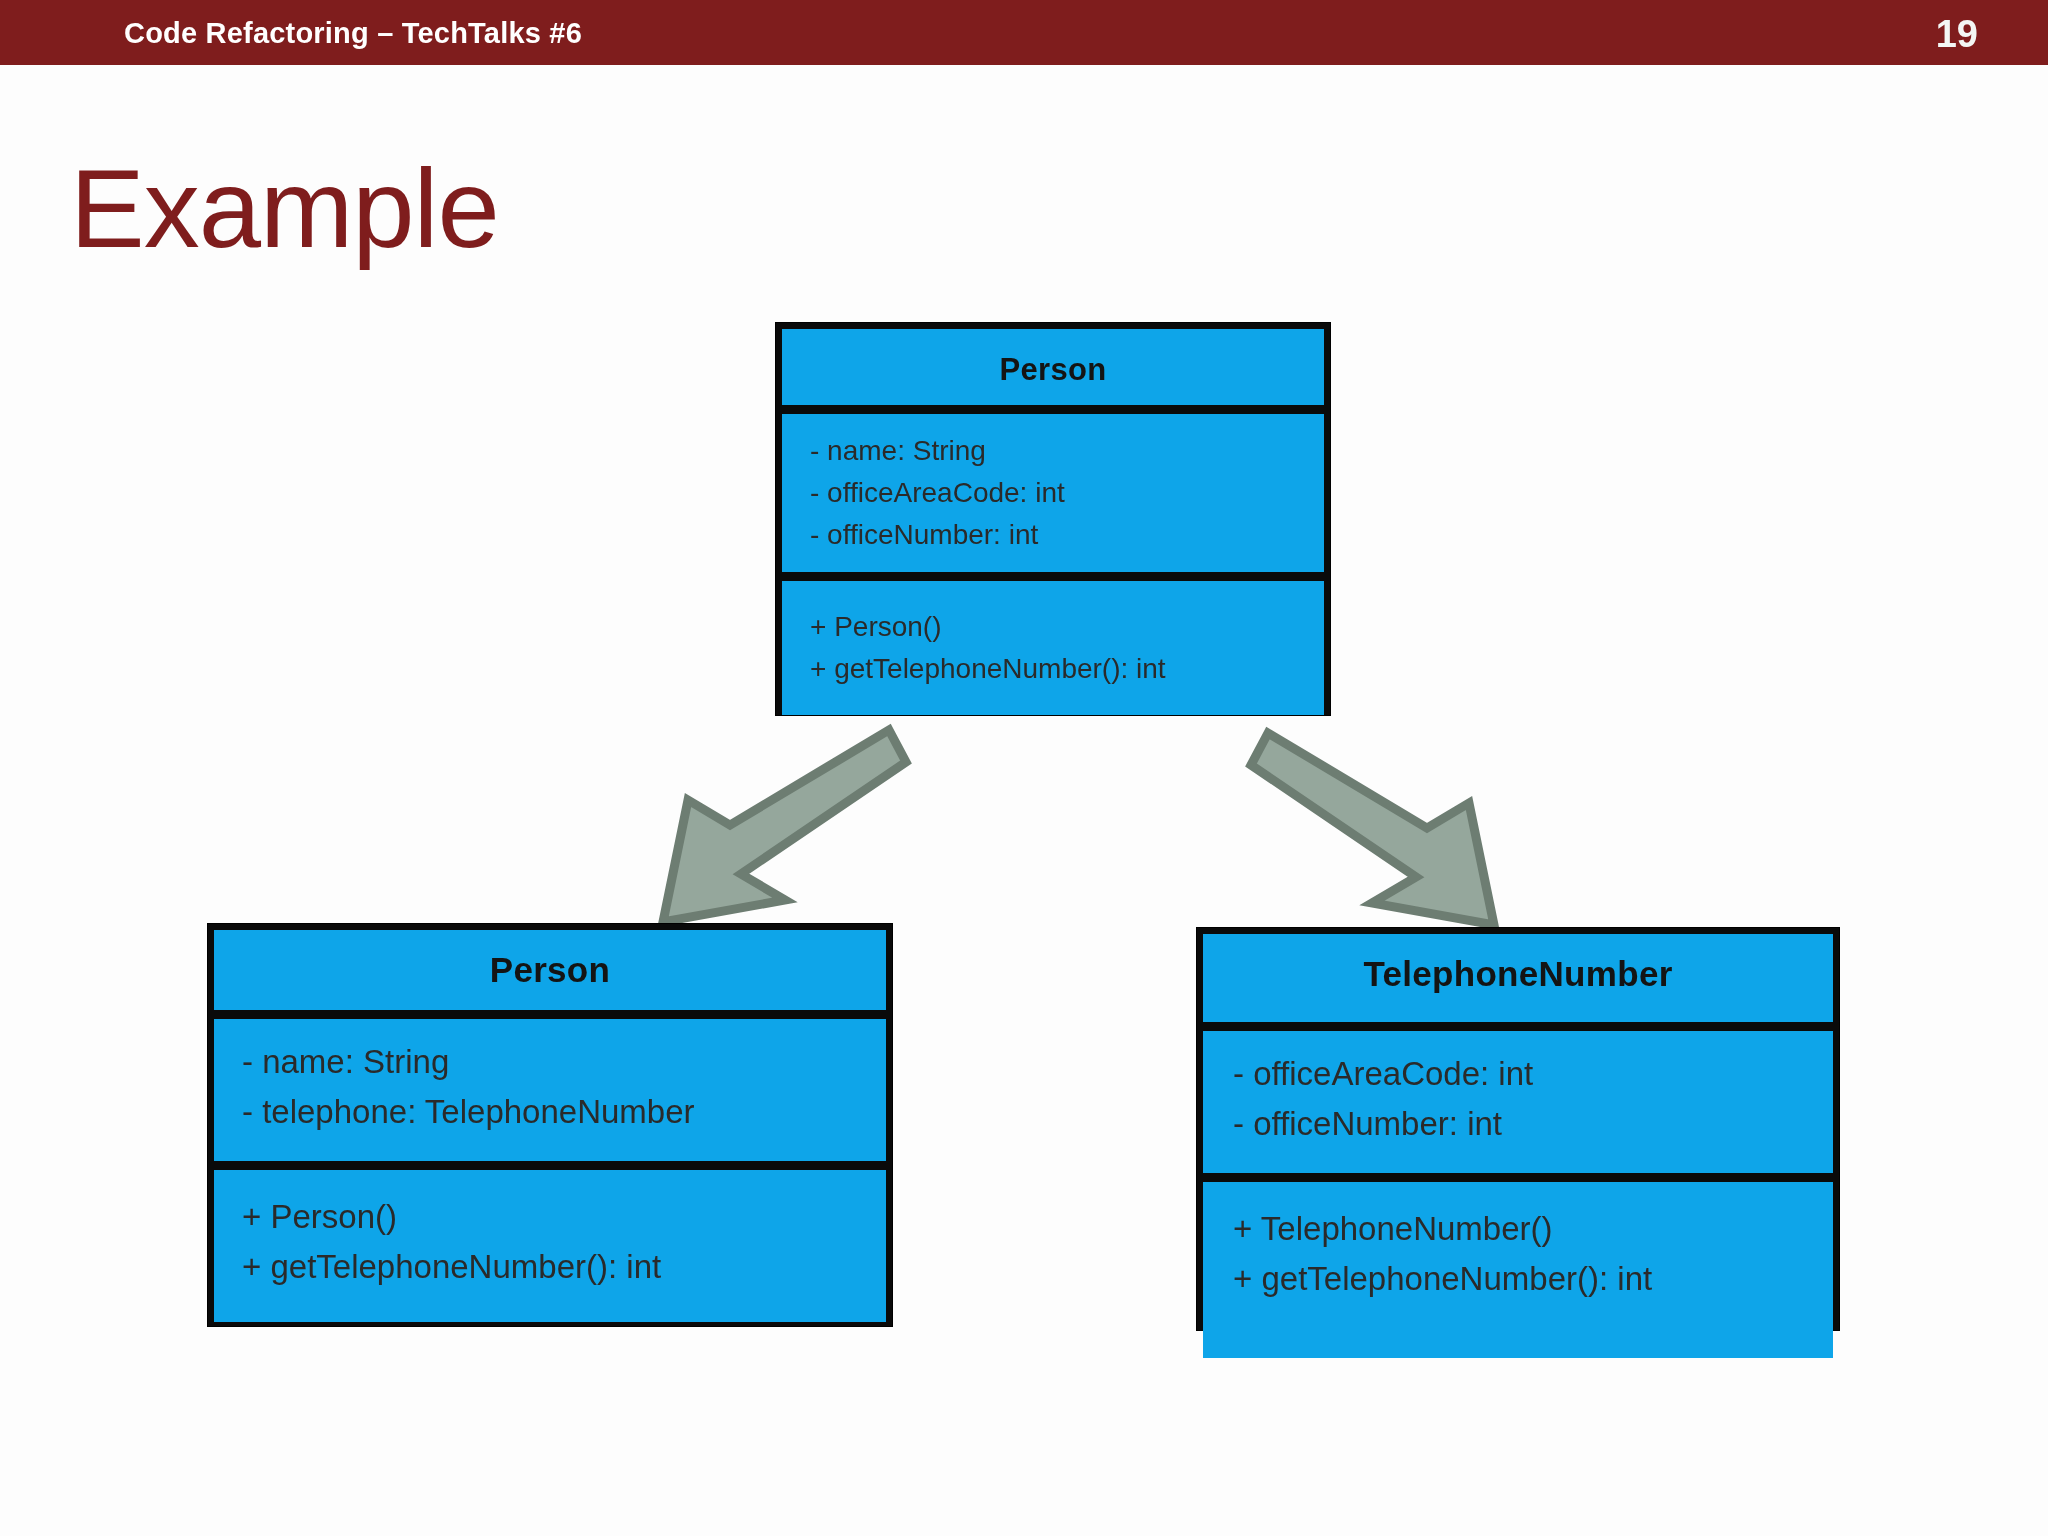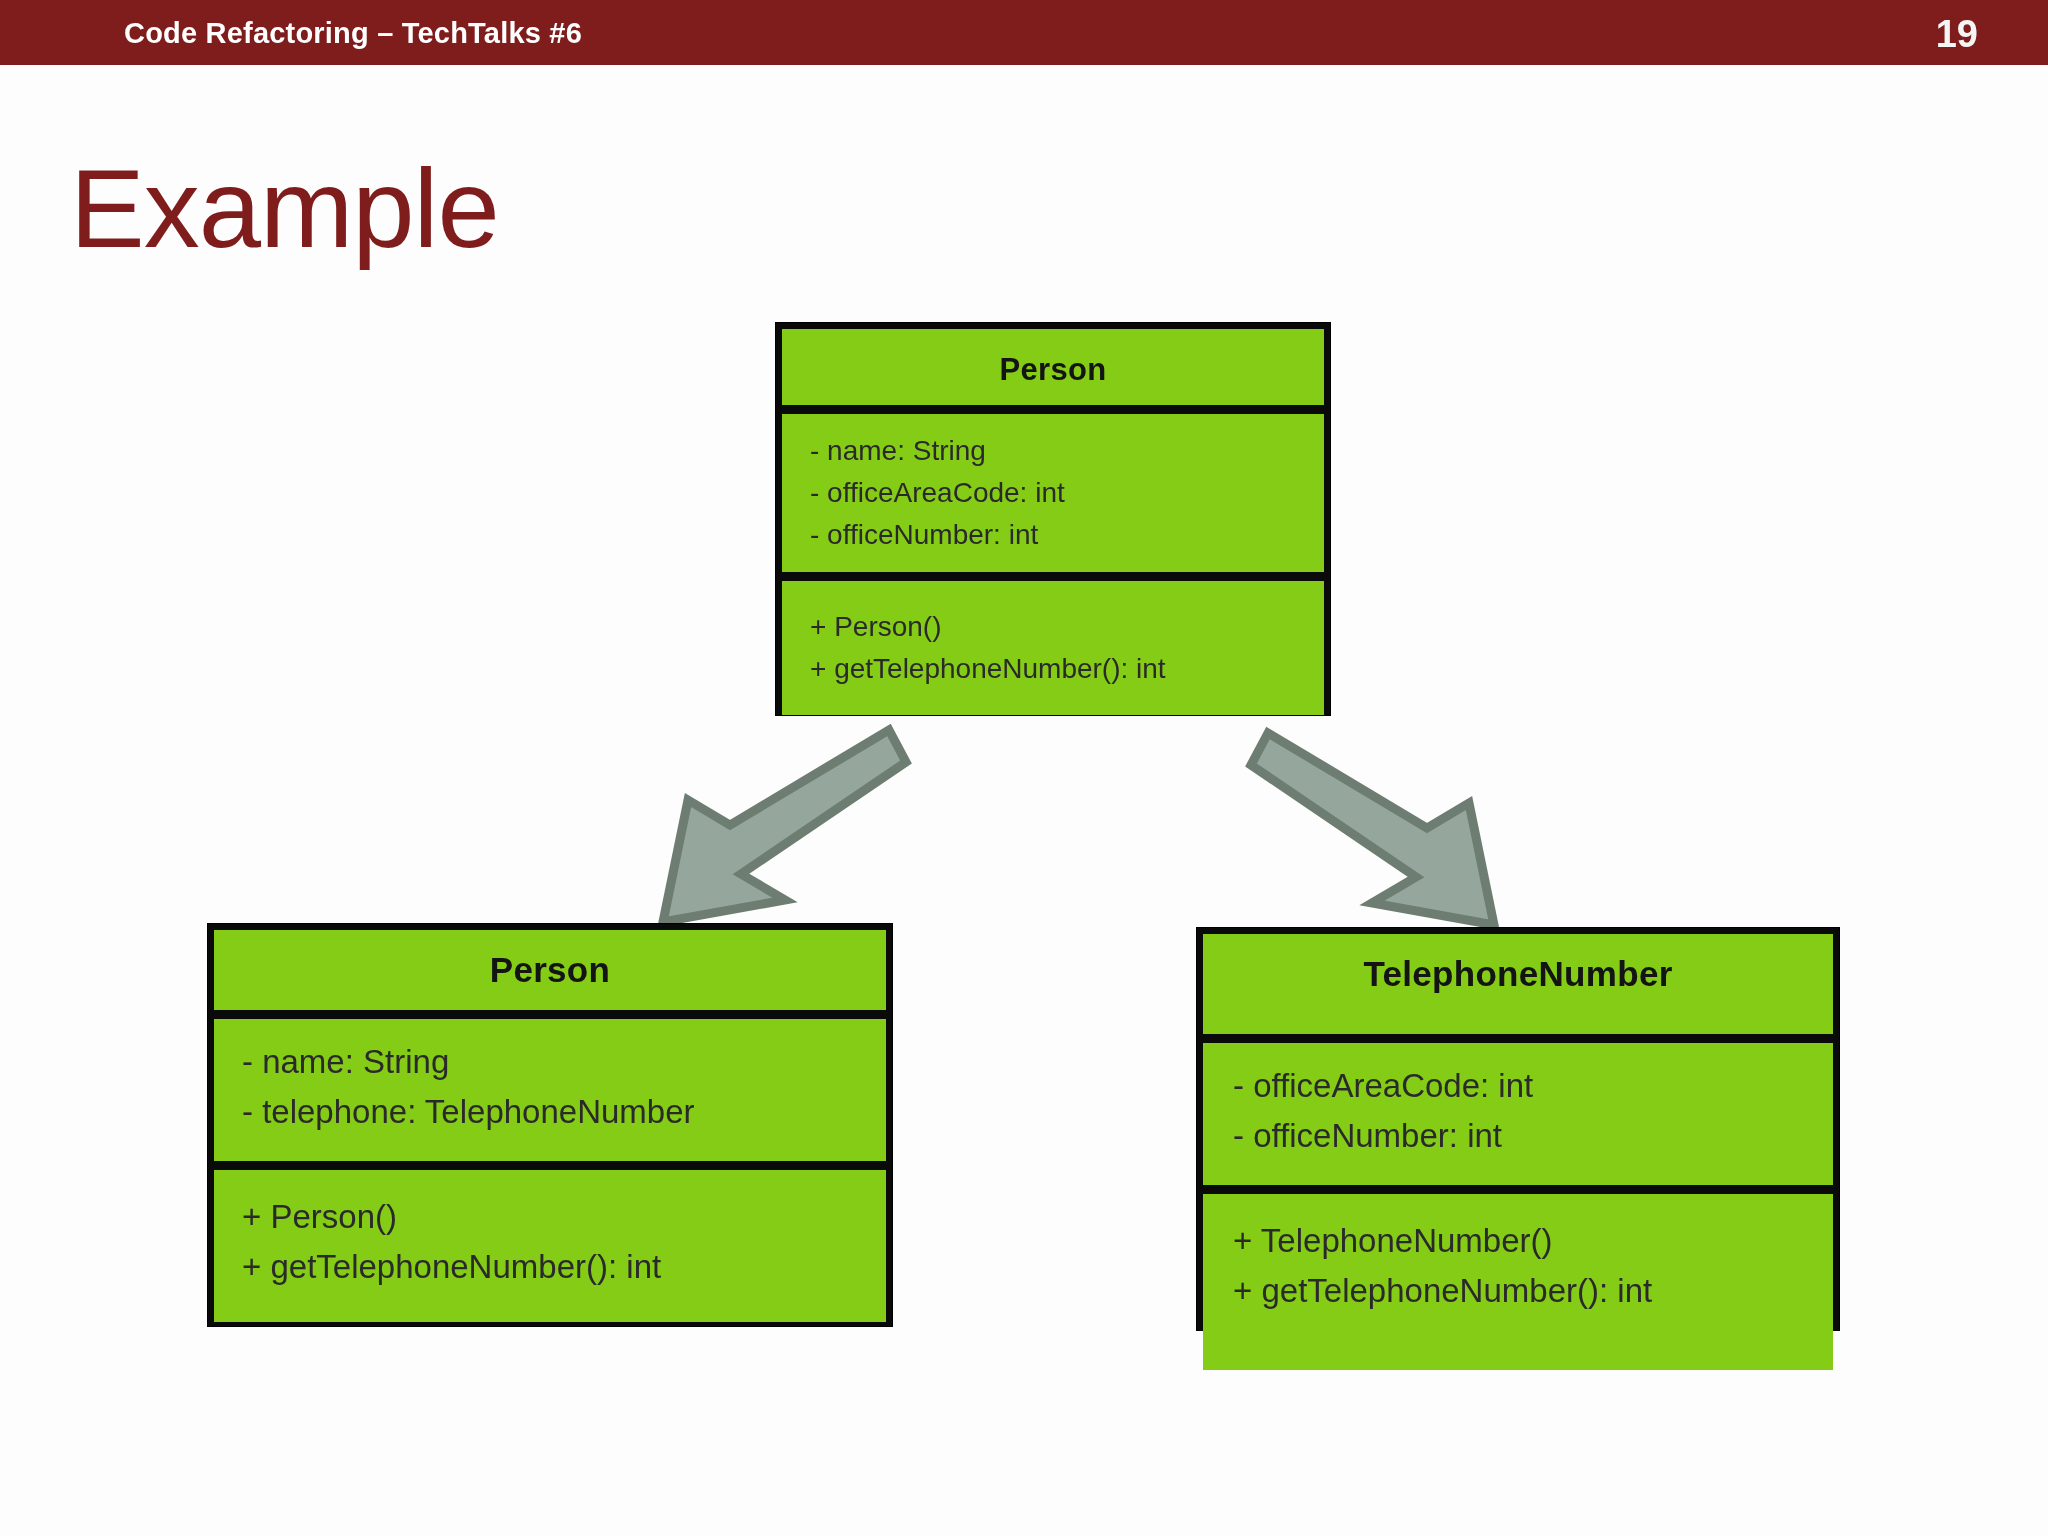--- a/index.html
+++ b/index.html
@@ -58,21 +58,21 @@
 
   
   .uml-box {
     position: absolute;
     background: #0a0a0a;
     border: 1px solid #000;
     box-sizing: border-box;
     padding: 6px;
   }
   .uml-compartment {
-    background: #84cc16;
+    background: #0ea5e9;
     box-sizing: border-box;
     position: relative;
   }
   .uml-compartment + .uml-compartment {
     margin-top: 9px;
   }
   .uml-classname {
     text-align: center;
     font-weight: bold;
     color: #141414;
@@ -142,21 +142,21 @@
   
   #box-telephonenumber {
     left: 1196px;
     top: 927px;
     width: 644px;
     height: 404px;
   }
   #box-telephonenumber .uml-classname {
     font-size: 35px;
     padding-top: 20px;
-    height: 100px;
+    height: 88px;
     box-sizing: border-box;
   }
   #box-telephonenumber .c-attrs {
     height: 142px;
     padding: 18px 0 0 30px;
     box-sizing: border-box;
   }
   #box-telephonenumber .c-methods {
     height: 176px;
     padding: 22px 0 0 30px;

